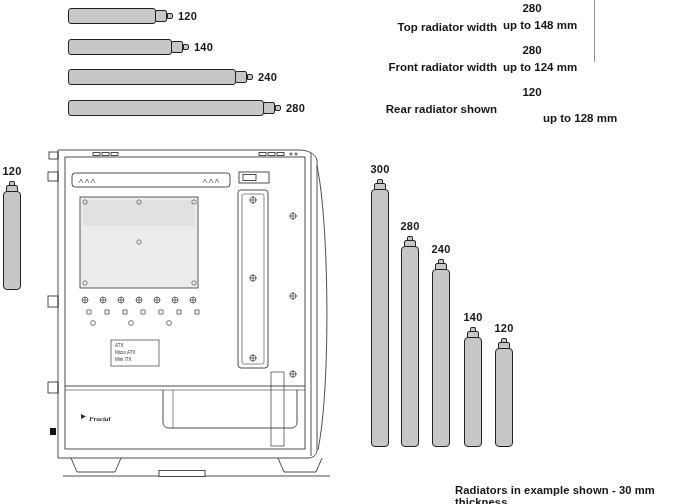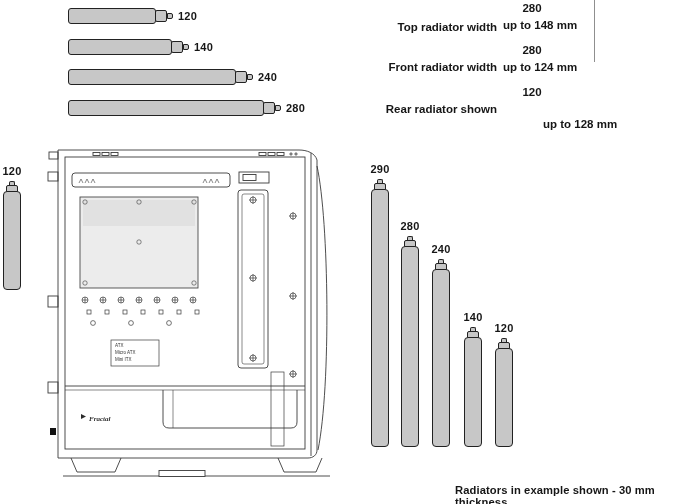--- a/index.html
+++ b/index.html
@@ -102,21 +102,21 @@
   </div>
 
   <div class="vrad" style="left:1px; top:165px;">
     <span class="rad-label">120</span>
     <div class="vrad-nub"></div>
     <div class="vrad-cap"></div>
     <div class="vrad-body" style="height:99px;"></div>
   </div>
 
   <div class="vrad" style="left:369px; top:163px;">
-    <span class="rad-label">290</span>
+    <span class="rad-label">300</span>
     <div class="vrad-nub"></div>
     <div class="vrad-cap"></div>
     <div class="vrad-body" style="height:258px;"></div>
   </div>
   <div class="vrad" style="left:399px; top:220px;">
     <span class="rad-label">280</span>
     <div class="vrad-nub"></div>
     <div class="vrad-cap"></div>
     <div class="vrad-body" style="height:201px;"></div>
   </div>
@@ -143,21 +143,21 @@
     <span class="spec-size" style="top:2px;">280</span>
     <span class="spec-label" style="top:21px;">Top radiator width</span>
     <span class="spec-value" style="top:19px;">up to 148 mm</span>
 
     <span class="spec-size" style="top:44px;">280</span>
     <span class="spec-label" style="top:61px;">Front radiator width</span>
     <span class="spec-value" style="top:61px;">up to 124 mm</span>
 
     <span class="spec-size" style="top:86px;">120</span>
     <span class="spec-label" style="top:103px;">Rear radiator shown</span>
-    <span class="spec-value" style="top:118px;padding-left:40px;">up to 128 mm</span>
+    <span class="spec-value" style="top:112px;padding-left:40px;">up to 128 mm</span>
 
     <div class="spec-divider"></div>
   </div>
 
   <div id="case-wrap">
     <svg viewBox="0 0 312 360" width="312" height="360" fill="none" stroke="#3a3a3a" stroke-width="0.9">
 
       <g>
         <path d="M23,14 H264 C272,14 280,17 282,24 V314 C282,319 278,322 273,322 H23 Z"></path>
         <path d="M276,17 V320"></path>

